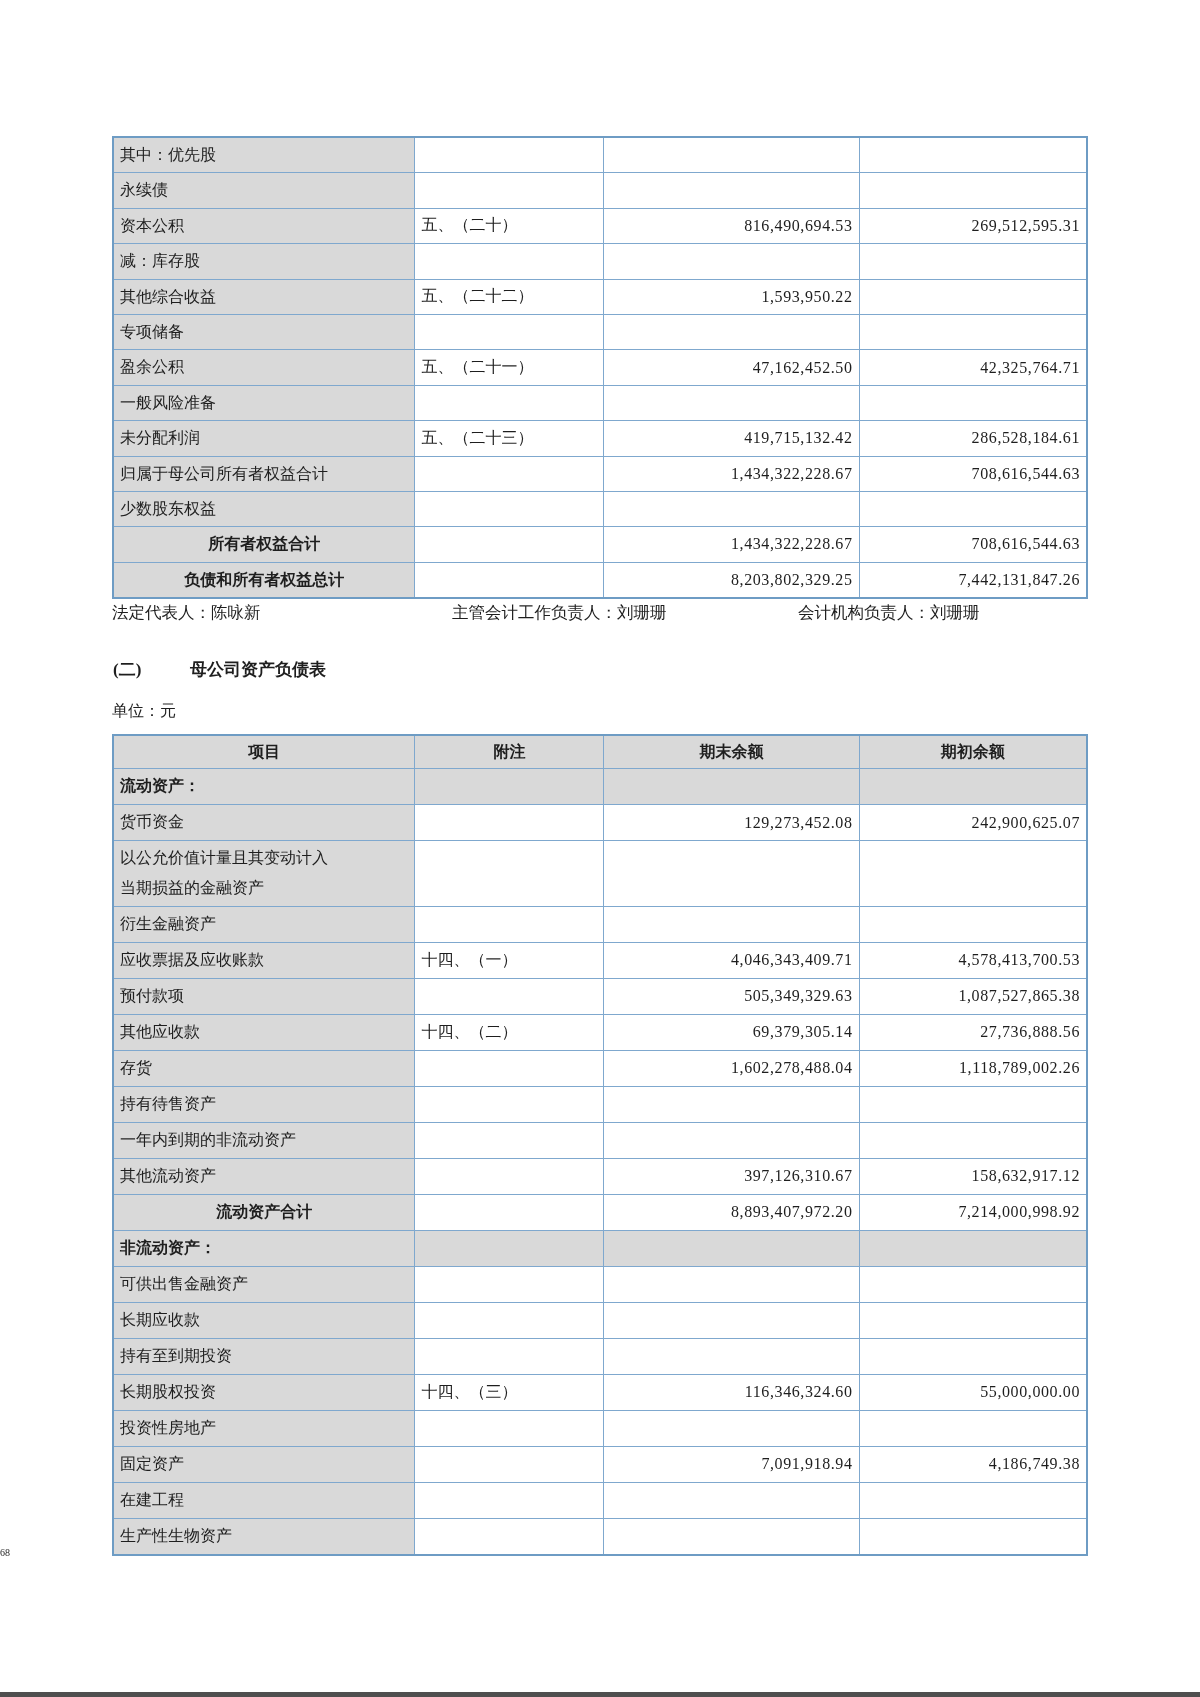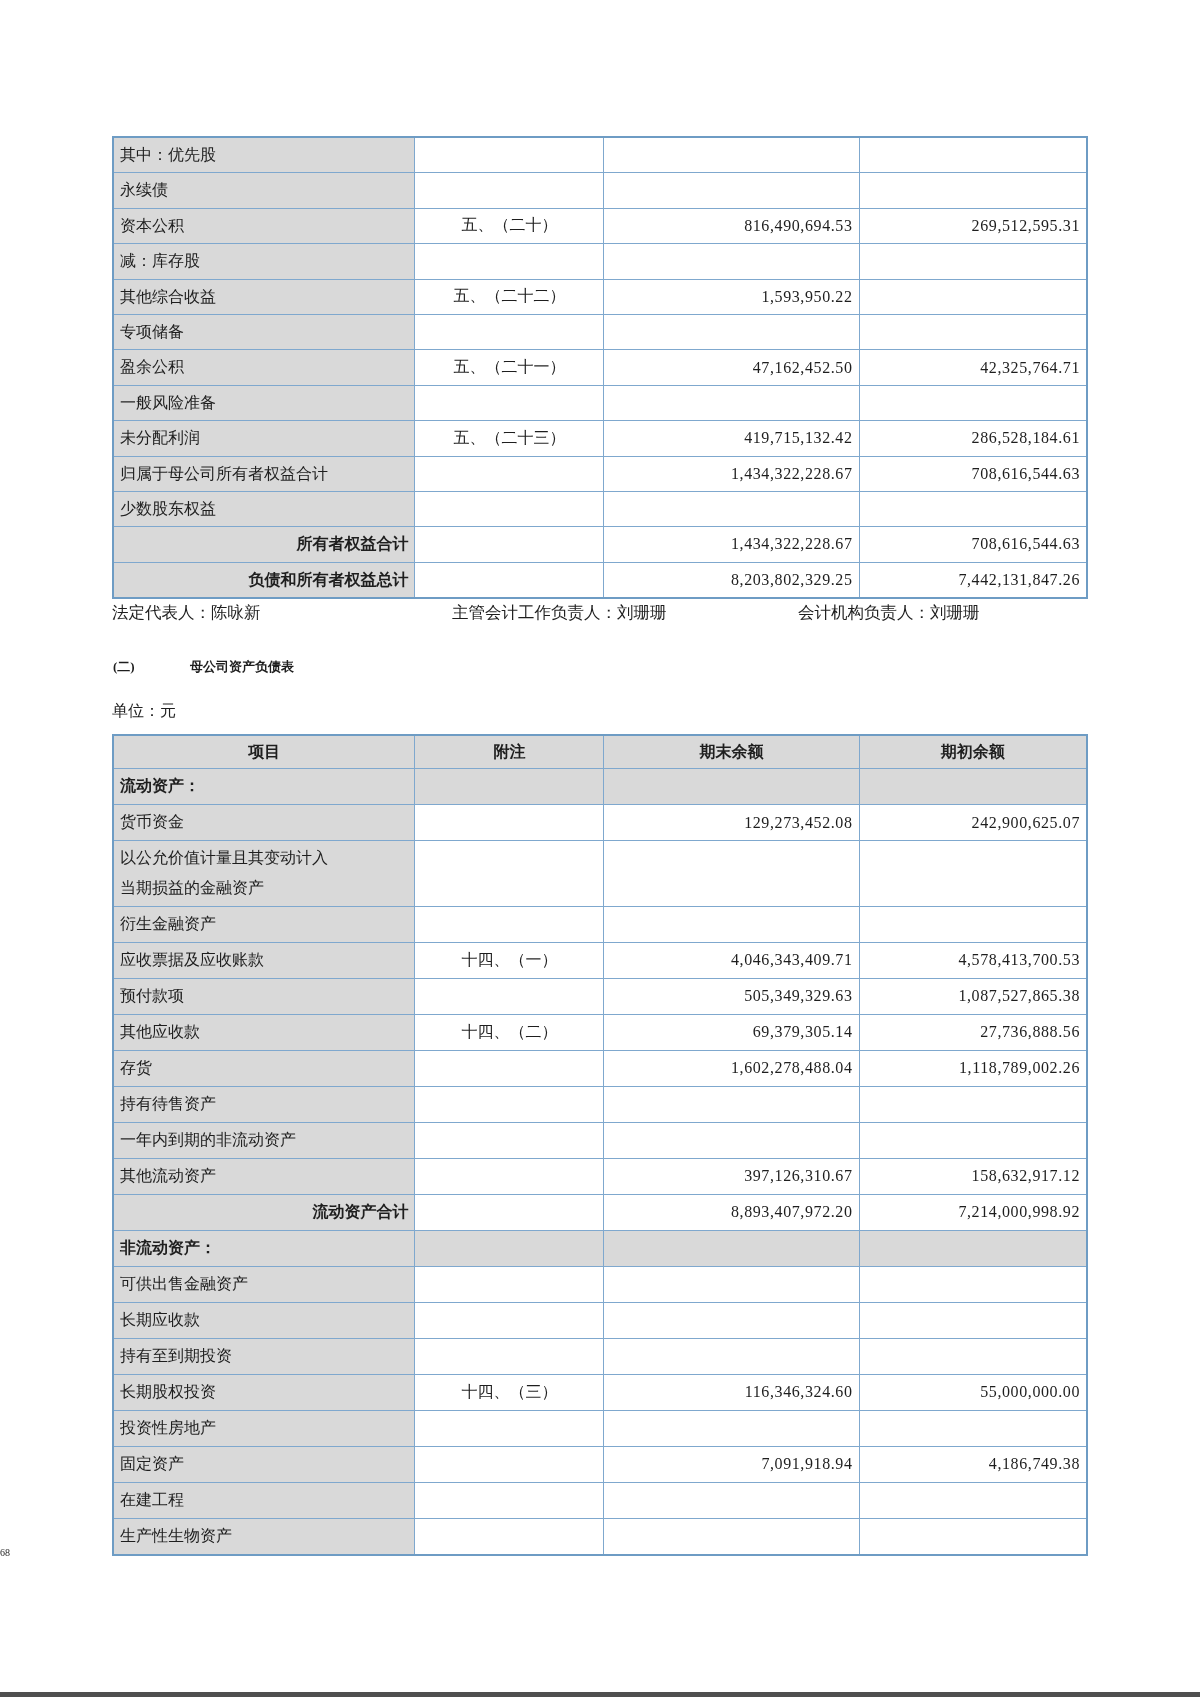--- a/index.html
+++ b/index.html
@@ -30,29 +30,29 @@
   }
   #table1 td { height: 27px; }
   #table2 td { height: 31px; }
   #table2 th { height: 28px; }
   .row-label {
     background: #d9d9d9;
     text-align: left;
     white-space: pre-line;
     line-height: 1.9;
   }
-  .note-cell { text-align: center; background:#ffffff; }
+  .note-cell { background:#ffffff; }
   .num-cell {
     text-align: right;
     background:#ffffff;
     padding-right: 10px;
     letter-spacing: 0.6px;
   }
   tr.section td { background: #d9d9d9; font-weight: bold; }
-  tr.total .row-label { text-align: right; font-weight: bold; }
+  tr.total .row-label { text-align: center; font-weight: bold; }
   .indent { padding-left: 72px; }
   #table2 thead th {
     background: #d9d9d9;
     font-weight: bold;
     text-align: center;
     font-size: 16px;
     margin-top: 20px;
   }
   .signatures {
     position: absolute;
@@ -63,21 +63,21 @@
     font-size: 16.5px;
   }
   .signatures span { position: absolute; top: 0; white-space: nowrap; text-align: center; }
   .sig-1 { left: 0; }
   .sig-2 { left: 310px; margin-left: 30px; }
   .sig-3 { left: 686px; }
   .section-heading {
     position: absolute;
     left: 113px;
     top: 658px;
-    font-size: 13px;
+    font-size: 17px;
     font-weight: bold;
   }
   .section-heading .sec-num { display:inline-block; min-width: 77px; }
   .unit-label {
     position: absolute;
     left: 112px;
     top: 701px;
     width: 976px;
     text-align: left;
     font-size: 16px;

